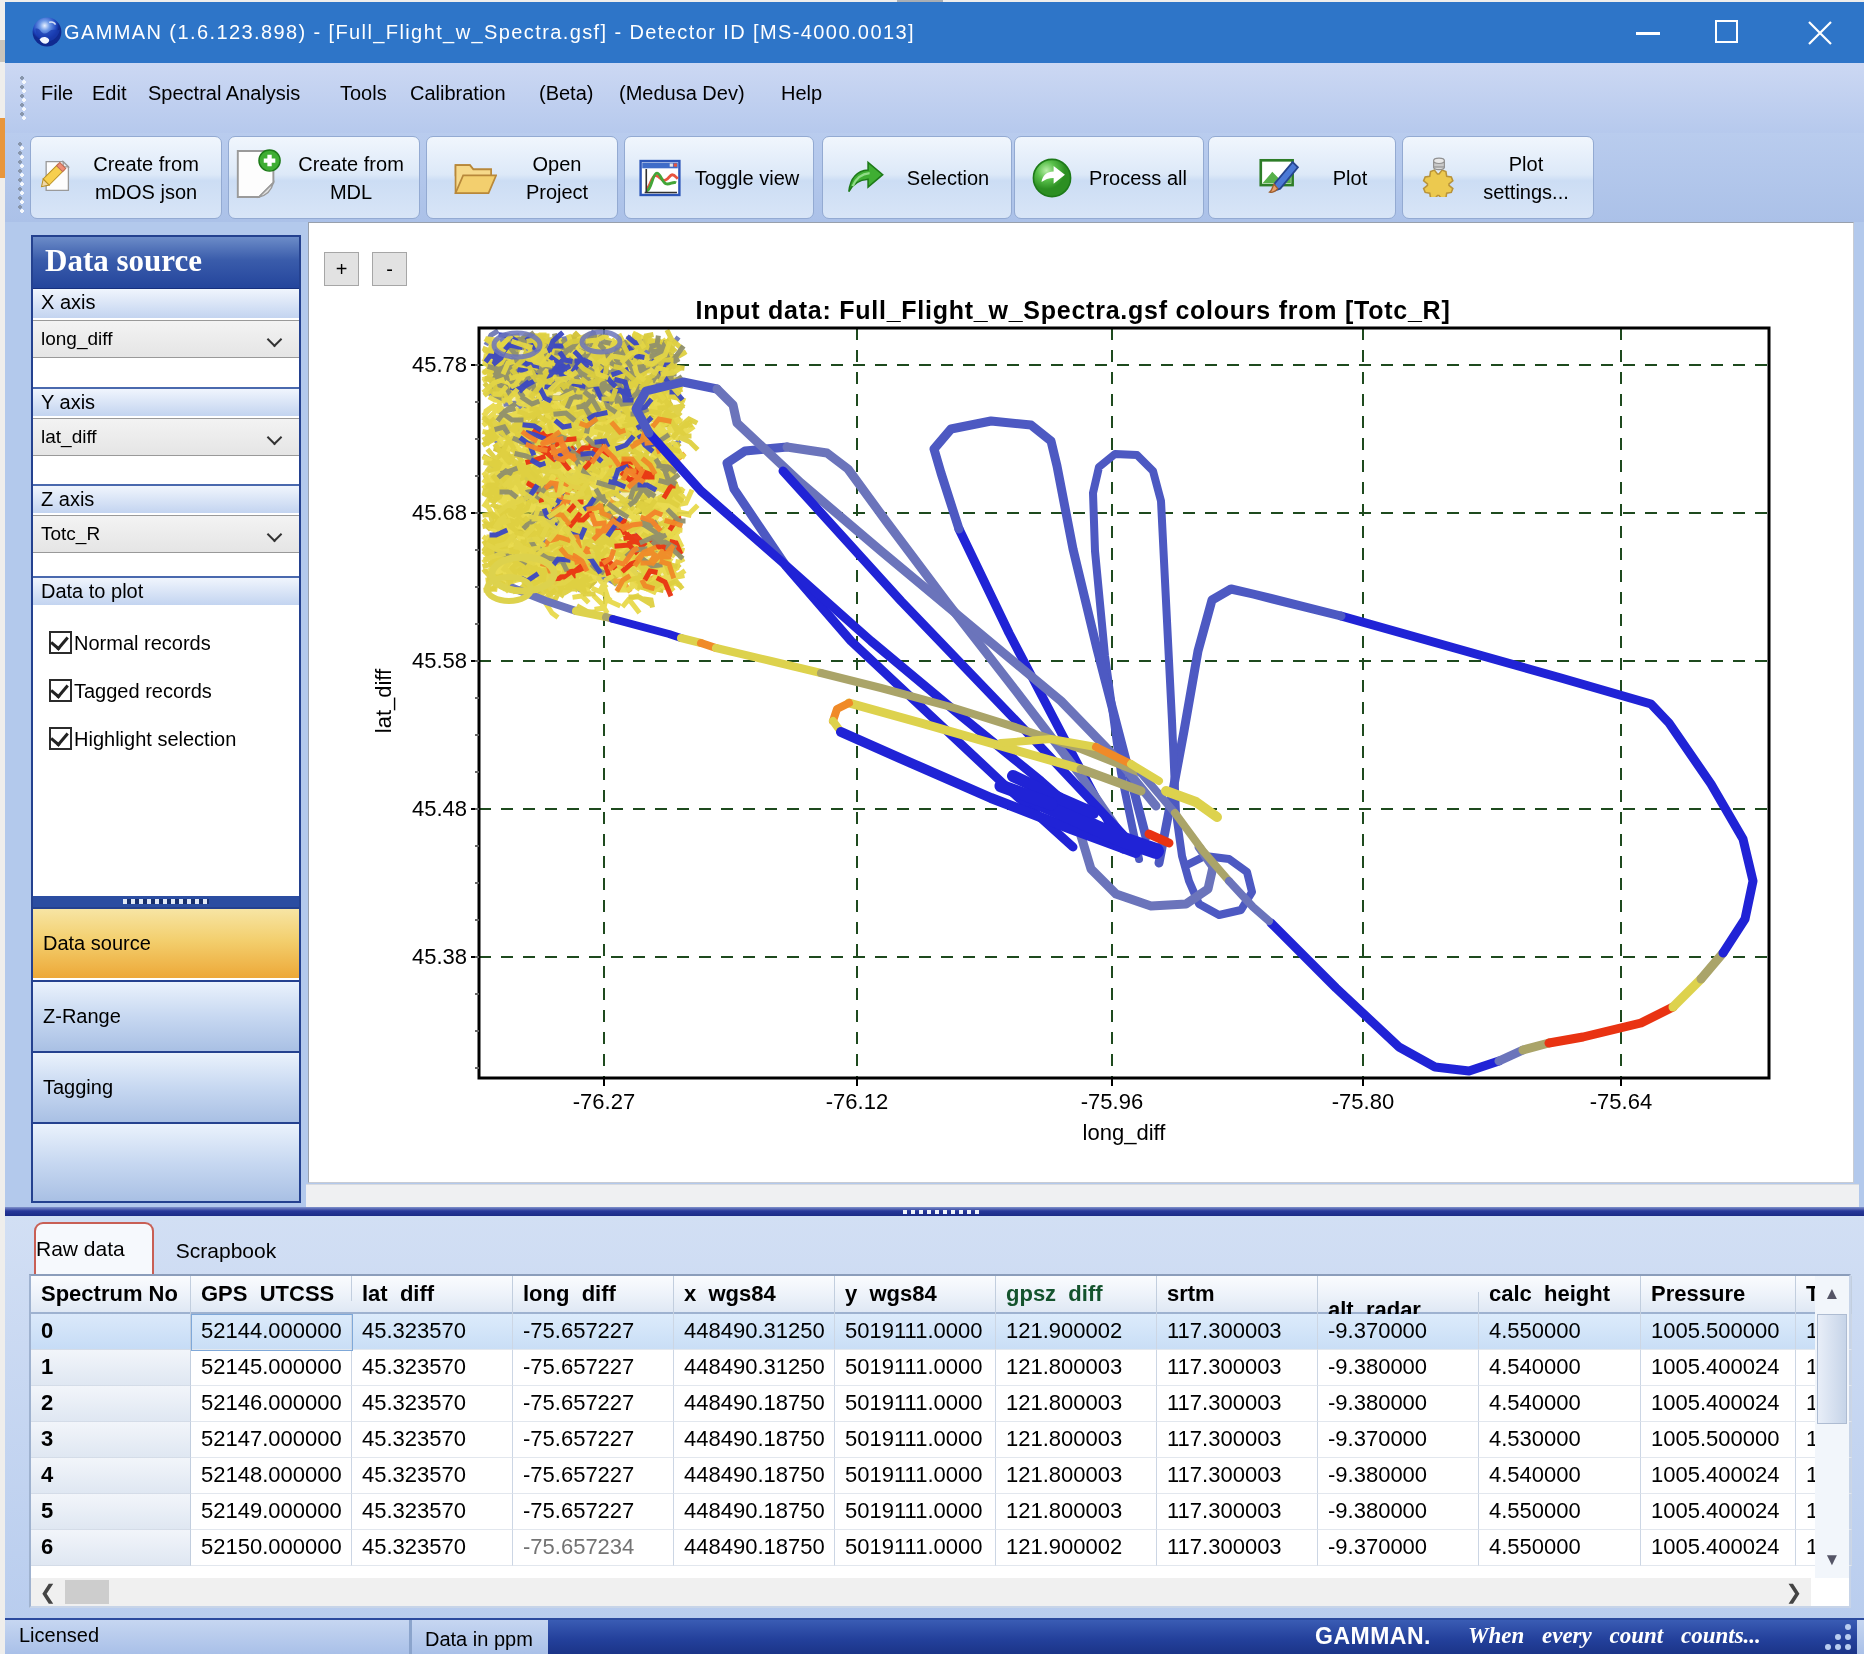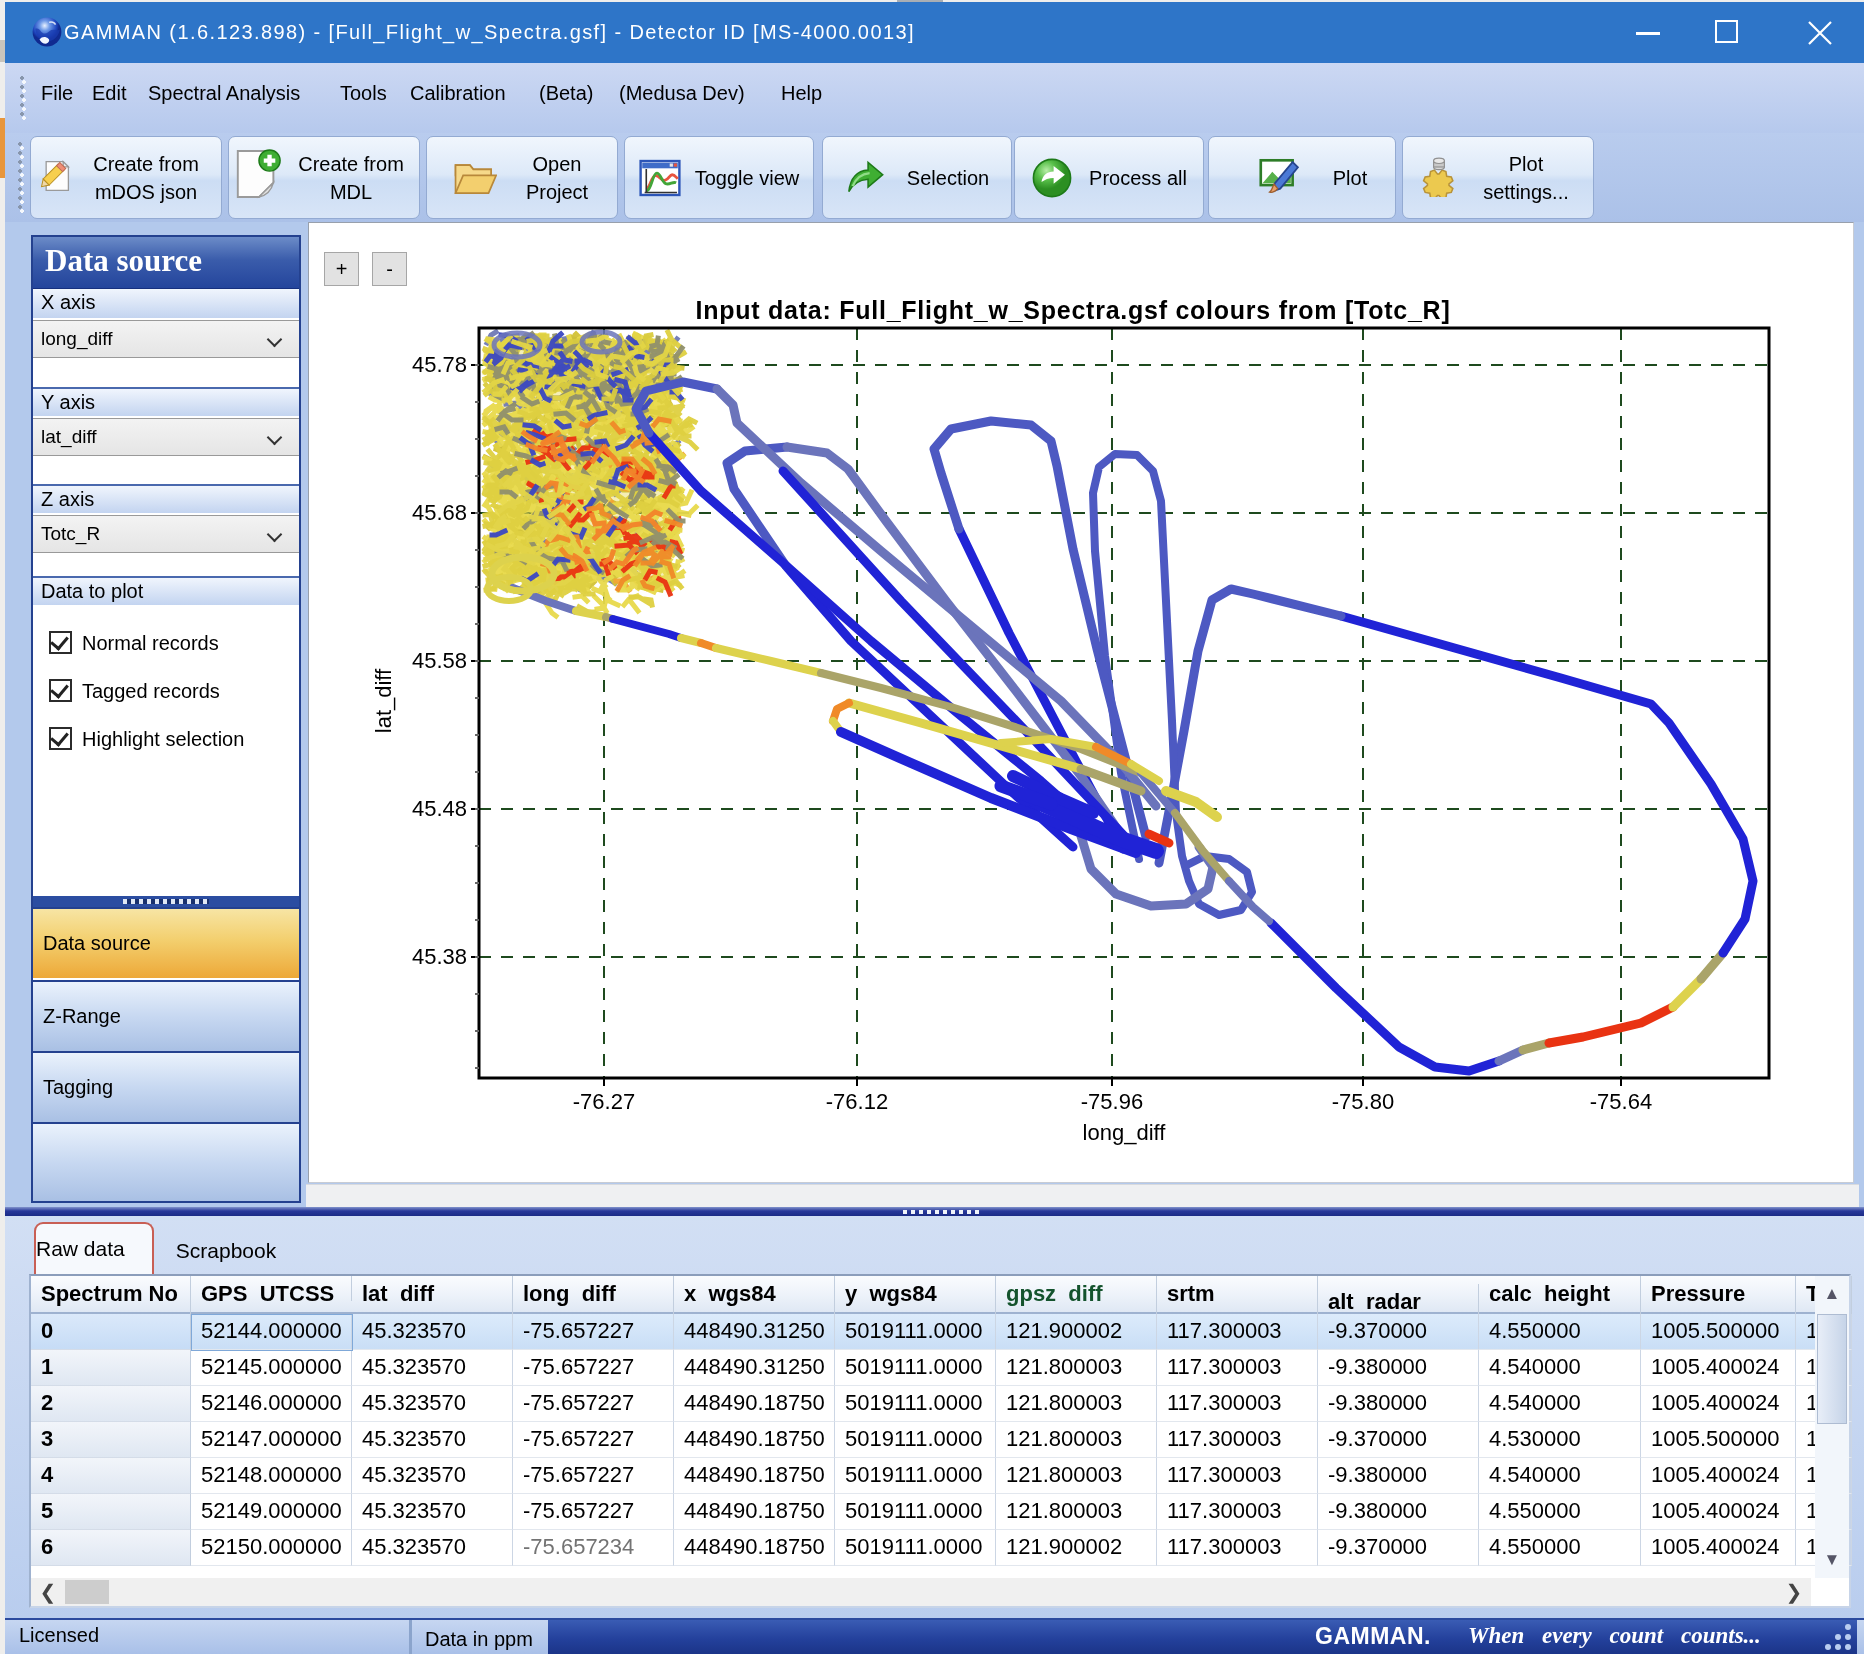--- a/index.html
+++ b/index.html
@@ -15,21 +15,21 @@
 #panel{left:31px;top:235px;width:270px;height:968px;border:2px solid #24418f;background:#fff}
 #phead{left:0;top:0;width:266px;height:53px;background:linear-gradient(180deg,#6c8cc8 0%,#3a5cab 45%,#24459c 100%);border-bottom:2px solid #16307e;color:#fff;font-family:"Liberation Serif",serif;font-weight:bold;font-size:31px}
 .sechead{position:absolute;left:0;width:266px;height:29px;background:linear-gradient(180deg,#f0f5fd,#c3d4f0);border-top:2px solid #4a69ae;font-size:20px;color:#000;padding-left:8px;line-height:27px}
 .sechead.first{border-top:none}
 .combo{position:absolute;left:0;width:266px;height:38px;background:linear-gradient(180deg,#f3f3f3,#e5e5e5);border-top:1px solid #999;border-bottom:1px solid #999;font-size:19px;color:#000;line-height:36px;padding-left:8px}
 .combo .chev{position:absolute;right:16px;top:13px;width:14px;height:12px}
 .combo .chev::before{content:"";position:absolute;left:0;top:0;width:9px;height:9px;border-right:2.5px solid #333;border-bottom:2.5px solid #333;transform:rotate(45deg)}
 .cbrow{position:absolute;left:16px;font-size:20px;color:#000;white-space:nowrap}
 .cbx{position:absolute;left:0;top:0px;width:23px;height:23px;border:2.5px solid #2b2b2b;background:#fff}
 .cbx::after{content:"";position:absolute;left:3px;top:0px;width:8px;height:13px;border-right:3.5px solid #222;border-bottom:3.5px solid #222;transform:rotate(40deg)}
-.cbtext{margin-left:33px;line-height:24px}
+.cbtext{margin-left:25px;line-height:24px}
 #psep{left:0;top:659px;width:266px;height:11px;background:#2b4da1}
 #psep .dots{position:absolute;left:90px;top:3px;width:86px;height:5px;background-image:linear-gradient(90deg,#dfe7f5 4px,#18306e 4px);background-size:8px 5px}
 .navbtn{position:absolute;left:0;width:266px;height:71px;border-top:2px solid #24418f;font-size:20px;color:#000;padding-left:10px;display:flex;align-items:center}
 .navbtn.blue{background:linear-gradient(180deg,#eaf2fc 0%,#c7d8f1 50%,#a9c0e4 100%)}
 .navbtn.orange{background:linear-gradient(180deg,#f7e5a4 0%,#f3cf6e 45%,#eda838 100%)}
 #plotbox{left:308px;top:222px;width:1546px;height:961px;background:#fff;border-top:1px solid #98a0ac;border-left:1px solid #98a0ac;border-right:1px solid #c8ccd4;border-bottom:1px solid #c8ccd4}
 .zoombtn{position:absolute;top:29px;width:35px;height:34px;background:#e2e2e2;border:1px solid #a6a6a6;font-size:20px;color:#000;text-align:center;line-height:32px}
 #hsplit{left:5px;top:1207px;width:1859px;height:9px;background:linear-gradient(180deg,#8193cc 0%,#27379a 45%,#1b2b86 100%)}
 #hsplit .dots{position:absolute;left:898px;top:3px;width:78px;height:4px;background-image:linear-gradient(90deg,#f0f3fa 4px,rgba(0,0,0,0) 4px);background-size:8px 4px}
 #botline{left:306px;top:1184px;width:1553px;height:23px;background:#eff0f2;border-top:1px solid #d8dade}
@@ -326,21 +326,21 @@
       <div id="tablewrap" class="abs">
         <div style="position:absolute;left:0;top:0;height:38px;width:1784px;background:linear-gradient(180deg,#fafcfe 0%,#eef3fa 50%,#dfe8f4 100%);border-bottom:2px solid #9eb2d0"></div>
         <div style="position:absolute;left:0px;top:0;width:160px;height:38px;font-weight:bold;font-size:22px;line-height:36px;padding-left:10px;border-right:1px solid #c2cede;color:#000;overflow:hidden;white-space:nowrap">Spectrum No</div>
         <div style="position:absolute;left:160px;top:0;width:161px;height:25px;font-weight:bold;font-size:22px;line-height:36px;padding-left:10px;border-right:1px solid #c2cede;color:#000;overflow:hidden;white-space:nowrap">GPS&nbsp;&nbsp;UTCSS</div>
         <div style="position:absolute;left:321px;top:0;width:161px;height:38px;font-weight:bold;font-size:22px;line-height:36px;padding-left:10px;border-right:1px solid #c2cede;color:#000;overflow:hidden;white-space:nowrap">lat&nbsp;&nbsp;diff</div>
         <div style="position:absolute;left:482px;top:0;width:161px;height:38px;font-weight:bold;font-size:22px;line-height:36px;padding-left:10px;border-right:1px solid #c2cede;color:#000;overflow:hidden;white-space:nowrap">long&nbsp;&nbsp;diff</div>
         <div style="position:absolute;left:643px;top:0;width:161px;height:38px;font-weight:bold;font-size:22px;line-height:36px;padding-left:10px;border-right:1px solid #c2cede;color:#000;overflow:hidden;white-space:nowrap">x&nbsp;&nbsp;wgs84</div>
         <div style="position:absolute;left:804px;top:0;width:161px;height:38px;font-weight:bold;font-size:22px;line-height:36px;padding-left:10px;border-right:1px solid #c2cede;color:#000;overflow:hidden;white-space:nowrap">y&nbsp;&nbsp;wgs84</div>
         <div style="position:absolute;left:965px;top:0;width:161px;height:38px;font-weight:bold;font-size:22px;line-height:36px;padding-left:10px;border-right:1px solid #c2cede;color:#14532d;overflow:hidden;white-space:nowrap">gpsz&nbsp;&nbsp;diff</div>
         <div style="position:absolute;left:1126px;top:0;width:161px;height:38px;font-weight:bold;font-size:22px;line-height:36px;padding-left:10px;border-right:1px solid #c2cede;color:#000;overflow:hidden;white-space:nowrap">srtm</div>
-        <div style="position:absolute;left:1287px;top:8px;width:161px;height:38px;font-weight:bold;font-size:22px;line-height:36px;padding-left:10px;border-right:1px solid #c2cede;color:#000;overflow:hidden;white-space:nowrap">alt&nbsp;&nbsp;radar</div>
+        <div style="position:absolute;left:1287px;top:16px;width:161px;height:38px;font-weight:bold;font-size:22px;line-height:36px;padding-left:10px;border-right:1px solid #c2cede;color:#000;overflow:hidden;white-space:nowrap">alt&nbsp;&nbsp;radar</div>
         <div style="position:absolute;left:1448px;top:0;width:162px;height:38px;font-weight:bold;font-size:22px;line-height:36px;padding-left:10px;border-right:1px solid #c2cede;color:#000;overflow:hidden;white-space:nowrap">calc&nbsp;&nbsp;height</div>
         <div style="position:absolute;left:1610px;top:0;width:155px;height:38px;font-weight:bold;font-size:22px;line-height:36px;padding-left:10px;border-right:1px solid #c2cede;color:#000;overflow:hidden;white-space:nowrap">Pressure</div>
         <div style="position:absolute;left:1765px;top:0;width:56px;height:38px;font-weight:bold;font-size:22px;line-height:36px;padding-left:10px;border-right:1px solid #c2cede;color:#000;overflow:hidden;white-space:nowrap">T</div>
         <div style="position:absolute;left:0;top:38px;width:1784px;height:36px;background:linear-gradient(180deg,#dcebfb,#c9def6);border-bottom:1px solid #9ec0e8"></div>
         <div style="position:absolute;left:0px;top:38px;width:160px;height:36px;background:linear-gradient(180deg,#dbe9fa,#c6dcf6);border-right:1px solid #c2cede;border-bottom:1px solid #d4dce8;font-weight:bold;font-size:22px;line-height:34px;padding-left:10px">0</div>
         <div style="position:absolute;left:160px;top:38px;width:162px;height:37px;border:1px solid #7fa8d8;z-index:3"></div>
         <div style="position:absolute;left:160px;top:38px;width:161px;height:36px;border-right:1px solid #ccd6e4;border-bottom:1px solid #e2e7ee;font-size:22px;line-height:34px;padding-left:10px;color:#000;overflow:hidden">52144.000000</div>
         <div style="position:absolute;left:321px;top:38px;width:161px;height:36px;border-right:1px solid #ccd6e4;border-bottom:1px solid #e2e7ee;font-size:22px;line-height:34px;padding-left:10px;color:#000;overflow:hidden">45.323570</div>
         <div style="position:absolute;left:482px;top:38px;width:161px;height:36px;border-right:1px solid #ccd6e4;border-bottom:1px solid #e2e7ee;font-size:22px;line-height:34px;padding-left:10px;color:#000;overflow:hidden">-75.657227</div>
         <div style="position:absolute;left:643px;top:38px;width:161px;height:36px;border-right:1px solid #ccd6e4;border-bottom:1px solid #e2e7ee;font-size:22px;line-height:34px;padding-left:10px;color:#000;overflow:hidden">448490.31250</div>

